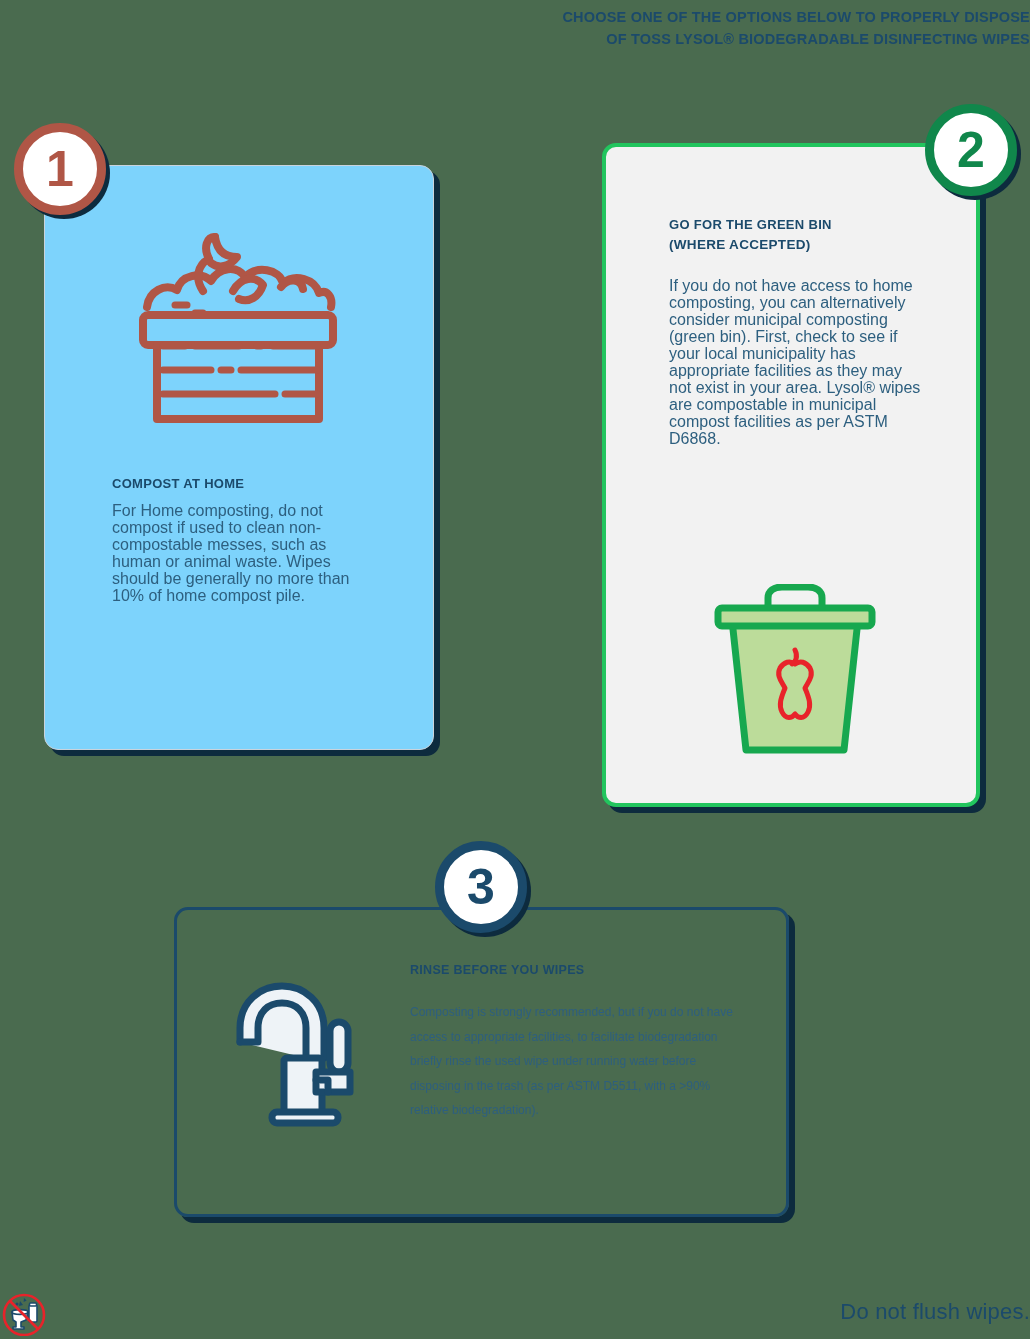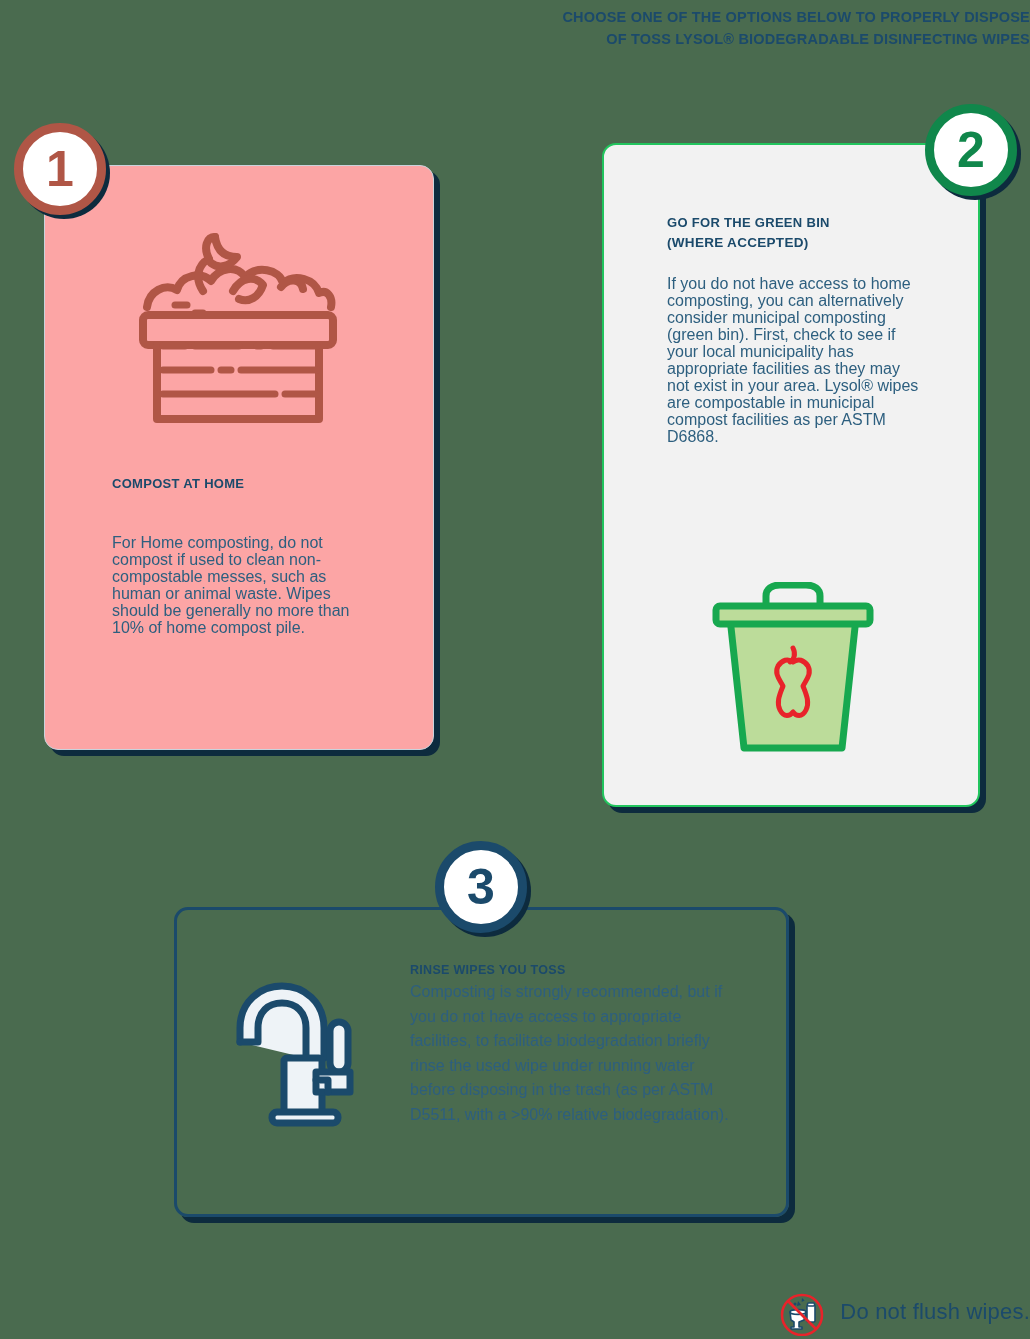--- a/index.html
+++ b/index.html
@@ -35,33 +35,33 @@
   .card {
     position: absolute;
     border-radius: 14px;
   }
 
   .card-1 {
     left: 44px;
     top: 165px;
     width: 390px;
     height: 585px;
-    background: #fca5a5;
+    background: #7dd3fc;
     border: 1px solid #c9d3dc;
     box-shadow: 6px 6px 0 0 #0d2b3e;
     padding-left: 12px;
   }
 
   .card-2 {
     left: 602px;
     top: 143px;
     width: 378px;
     height: 664px;
     background: #f2f2f2;
-    border: 2px solid #22c55e;
+    border: 4px solid #22c55e;
     box-shadow: 6px 6px 0 0 #0d2b3e;
   }
 
   .card-3 {
     left: 174px;
     top: 907px;
     width: 615px;
     height: 310px;
     background: transparent;
     border: 3px solid #1b4a6b;
@@ -120,38 +120,38 @@
     font-size: 16px;
     line-height: 17px;
   }
 
   .c1-text {
     position: absolute;
     left: 67px;
     top: 308px;
     width: 250px;
   }
-  .c1-text .body-text { margin-top: 40px; }
+  .c1-text .body-text { margin-top: 8px; }
 
   .c2-text {
     position: absolute;
     left: 63px;
     top: 68px;
     width: 252px;
   }
   .c2-text .body-text { margin-top: 22px; }
 
   .c3-text {
     position: absolute;
     left: 233px;
     top: 50px;
     width: 330px;
   }
   .c3-text .heading { font-size: 12.5px; }
-  .c3-text .body-text { font-size: 16px; line-height: 24.5px; }
+  .c3-text .body-text { margin-top: 20px; font-size: 12px; line-height: 24.5px; }
 
   
   .icon-compost {
     position: absolute;
     left: 88px;
     top: 65px;
     width: 210px;
     height: 195px;
   }
   .icon-greenbin {
@@ -170,21 +170,21 @@
   }
 
   
   .footer {
     position: absolute;
     left: 0;
     top: 1288px;
     width: 1030px;
     display: flex;
     align-items: center;
-    justify-content: flex-end;
+    justify-content: space-between;
     gap: 14px;
   }
   .footer-icon {
     width: 48px;
     height: 48px;
     flex: 0 0 auto;
   }
   .footer-label {
     color: #1b4a6b;
     font-size: 22px;
@@ -284,21 +284,21 @@
 
         <path d="M84 92 L118 92 L118 112 L84 112 Z"></path>
         <path d="M84 100 L96 100 L96 112"></path>
 
         <rect x="40" y="132" width="66" height="11" rx="5"></rect>
       </g>
     </svg>
   </div>
 
   <div class="c3-text">
-    <div class="heading">RINSE WIPES YOU TOSS</div>
+    <div class="heading">RINSE BEFORE YOU WIPES</div>
     <div class="body-text">Composting is strongly recommended, but if you do not have access to appropriate facilities, to facilitate biodegradation briefly rinse the used wipe under running water before disposing in the trash (as per ASTM D5511, with a &gt;90% relative biodegradation).</div>
   </div>
 </div>
 
 <div class="badge badge-3">
   <span>3</span>
 </div>
 
 <div class="footer">
   <span class="footer-icon">

